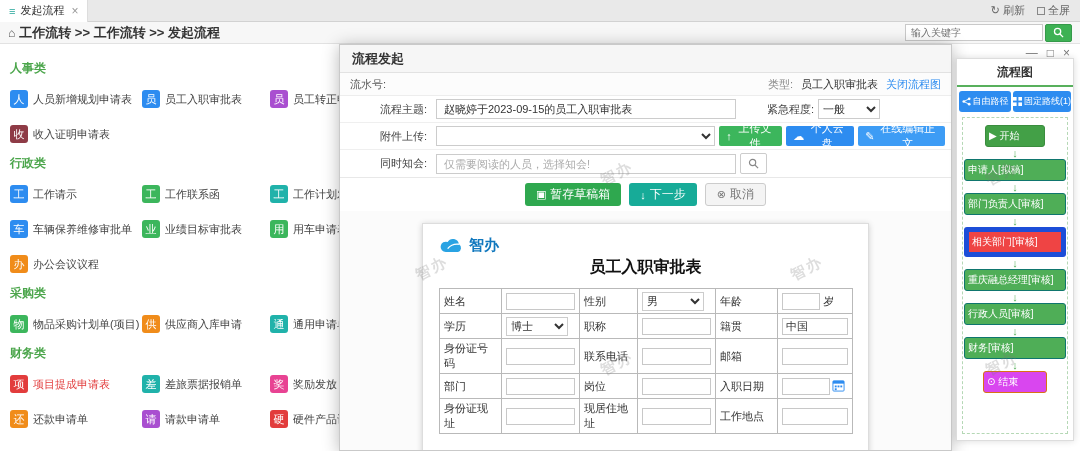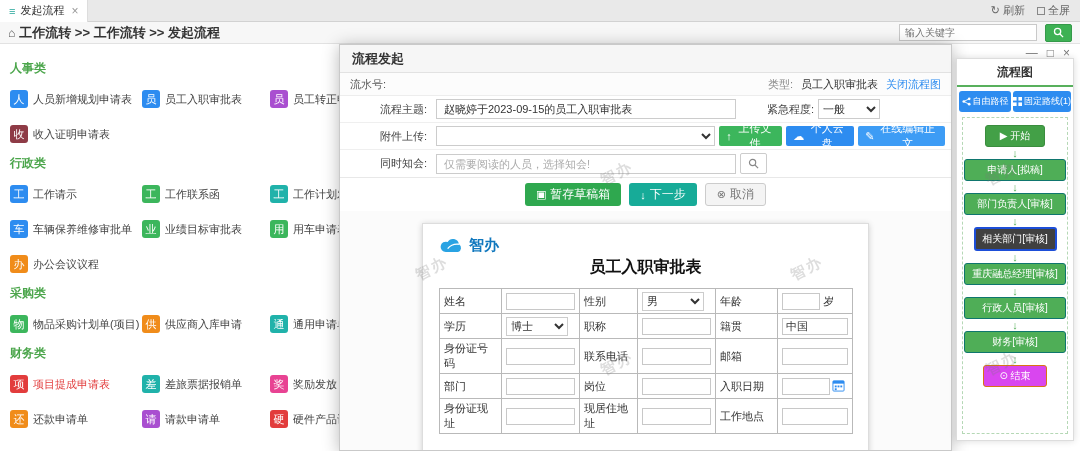--- a/index.html
+++ b/index.html
@@ -11,21 +11,21 @@
   .tab{height:22px;background:#fff;display:flex;align-items:center;gap:5px;padding:0 9px;border-right:1px solid #ddd;font-size:11px;color:#333;cursor:pointer}
   .menu-ico{color:#26a69a;font-size:11px;font-weight:bold}
   .tab-close{color:#999;font-size:12px;margin-left:2px;cursor:pointer}
   .tabbar-right{margin-left:auto;display:flex;gap:12px;padding-right:10px;font-size:11px;color:#666;align-items:center}
   .tb-act{display:flex;align-items:center;gap:3px;cursor:pointer}
   .sq-ico{width:8px;height:8px;border:1px solid #888;display:inline-block}
   
   .breadbar{height:22px;background:#f7f7f7;border-bottom:1px solid #e2e2e2;display:flex;align-items:center;padding:0 8px}
   .home-ico{color:#555;font-size:12px;margin-right:4px}
   .crumb{font-size:13px;font-weight:bold;color:#333}
-  .searchbox{margin-left:auto;display:flex;align-items:center;gap:8px}
+  .searchbox{margin-left:auto;display:flex;align-items:center;gap:2px}
   .searchbox input{width:138px;height:17px;border:1px solid #c9c9c9;font-size:10px;padding:0 5px;color:#333;background:#fff}
   .search-btn{width:27px;height:18px;background:#3db154;border:1px solid #35994a;border-radius:2px;display:flex;align-items:center;justify-content:center;cursor:pointer}
   
   .content{position:relative;height:407px;background:#fff}
   
   .left-panel{position:absolute;left:0;top:0;width:430px;height:100%;padding:4px 10px;overflow:hidden}
   .cat-title{color:#4ca64c;font-weight:bold;font-size:12px;margin:12px 0 13px}
   .cat-grid{display:grid;grid-template-columns:132px 128px 1fr;row-gap:17px;margin-bottom:4px}
   .flow-item{display:flex;align-items:center;gap:5px;cursor:pointer}
   .item-icon{width:18px;height:18px;border-radius:3px;color:#fff;font-size:11px;display:flex;align-items:center;justify-content:center;flex:none}
@@ -78,23 +78,23 @@
   .doc .suffix{font-size:11px;margin-left:3px;color:#333}
   .doc td.datecell{white-space:nowrap}
   .doc td.datecell input{width:calc(100% - 18px);display:inline-block;vertical-align:middle}
   .calwrap{display:inline-block;vertical-align:middle;margin-left:2px;cursor:pointer}
   
   .flow-panel{position:absolute;right:6px;top:14px;width:118px;bottom:10px;background:#fff;border:1px solid #ddd;box-shadow:0 0 7px rgba(0,0,0,.14);z-index:10;display:flex;flex-direction:column}
   .flow-title{text-align:center;font-size:12px;font-weight:bold;color:#333;padding:5px 0 4px;border-bottom:2px solid #58b05c}
   .flow-btns{display:flex;gap:2px;padding:4px 2px 3px}
   .fbtn{flex:1;background:#2d8cf0;border:none;color:#fff;font-size:9px;padding:4px 0;border-radius:3px;display:flex;align-items:center;justify-content:center;gap:2px;cursor:pointer;white-space:nowrap;font-family:inherit}
   .flow-chart{flex:1;margin:2px 5px 6px;border:1px dashed #b5d8b5;display:flex;flex-direction:column;align-items:center;padding:7px 2px 4px;overflow:hidden}
-  .fnode{color:#fff;font-size:10px;text-align:center;border-radius:3px;padding:3px 3px;max-width:102px;white-space:nowrap;overflow:hidden;text-overflow:ellipsis;cursor:pointer}
+  .fnode{color:#fff;font-size:10px;border-radius:3px;padding:3px 3px;max-width:102px;white-space:nowrap;overflow:hidden;text-overflow:ellipsis;cursor:pointer}
   .fnode.step{background:#4fae57;border:1px solid #0f766e;width:102px}
-  .fnode.active{background:#404040;border:2px solid #1d4ed8;width:83px}
+  .fnode.active{background:#ef4444;border:5px solid #1d4ed8;width:102px}
   .fnode.start{background:#43a047;border:1px solid #3a8d3e;width:60px}
   .fnode.end{background:#d946ef;border:1px solid #d87314;width:64px}
   .farrow{color:#58b05c;font-size:11px;line-height:10px;margin:1px 0}
   
   .wm{position:absolute;color:rgba(120,120,120,.25);font-size:15px;font-weight:bold;transform:rotate(-28deg);pointer-events:none;z-index:30;letter-spacing:2px}
   .wm1{left:600px;top:120px}.wm2{left:600px;top:310px}.wm3{left:790px;top:215px}
   .wm4{left:415px;top:215px}.wm5{left:985px;top:120px}.wm6{left:985px;top:310px}
 </style>
 </head>
 <body>

